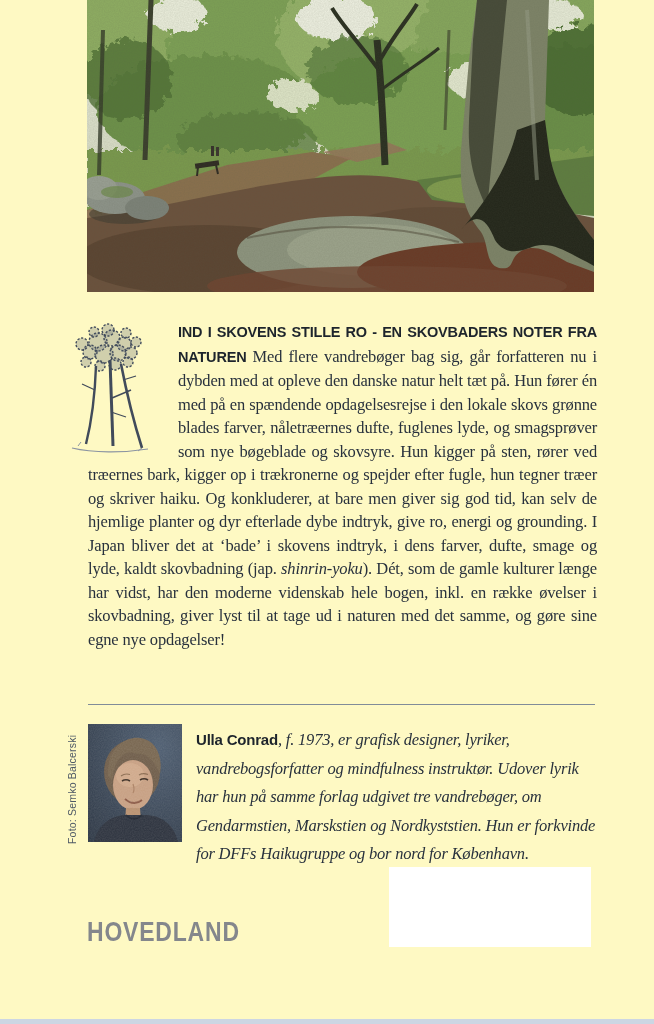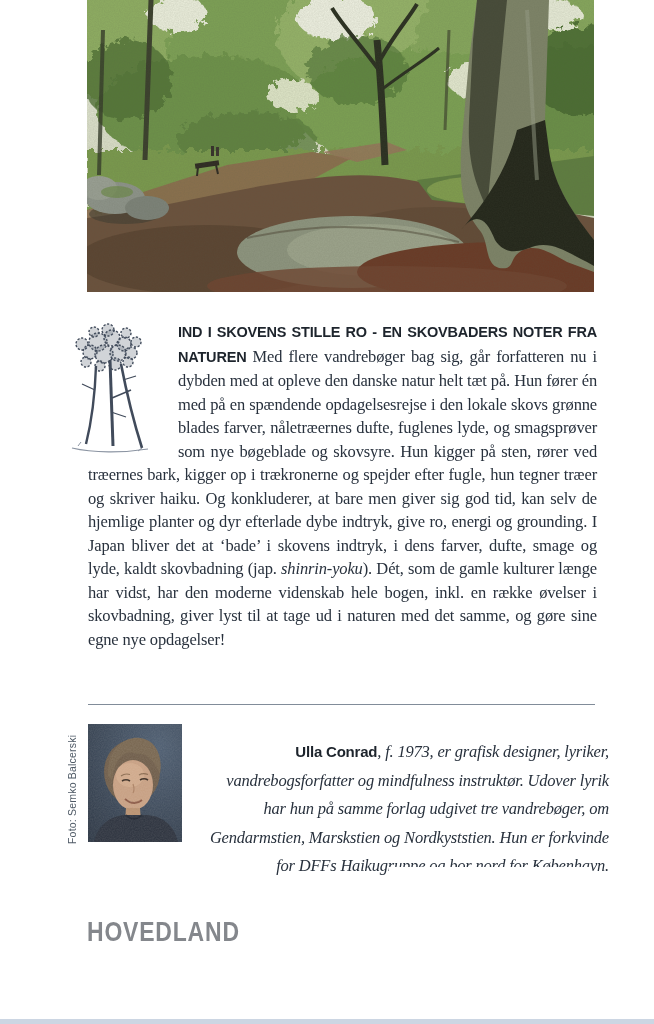--- a/index.html
+++ b/index.html
@@ -1,17 +1,17 @@
 <!DOCTYPE html>
 <html lang="da"><head>
 <meta charset="utf-8">
 <style>
   html,body{margin:0;padding:0;}
   body{background:#b9c4d4;font-family:"Liberation Serif",serif;}
-  .cover{position:relative;width:654px;height:1024px;background:#ffffff;overflow:hidden;}
+  .cover{position:relative;width:654px;height:1024px;background:#fef9c3;overflow:hidden;}
 
   
   .photo{position:absolute;left:87px;top:0;width:507px;height:292px;overflow:hidden;}
   .photo svg{display:block;}
 
   
   .blurb{position:absolute;left:88px;top:320px;width:509px;margin:0;
          font-family:"Liberation Serif",serif;font-size:16.5px;line-height:23.5px;
          letter-spacing:-0.15px;color:#28313d;text-align:justify;}
   .blurb-heading{font-family:"Liberation Sans",sans-serif;font-weight:700;
@@ -23,23 +23,23 @@
   
   .divider{position:absolute;left:88px;top:704px;width:507px;height:1px;background:#818c99;}
 
   
   .photo-credit{position:absolute;left:66px;top:722px;height:122px;width:16px;
                 writing-mode:vertical-rl;transform:rotate(180deg);
                 font-family:"Liberation Sans",sans-serif;font-size:10.5px;
                 letter-spacing:0.2px;color:#4f5a66;white-space:nowrap;}
   .author-photo{position:absolute;left:88px;top:724px;width:94px;height:118px;overflow:hidden;}
   .author-photo svg{display:block;}
-  .bio{position:absolute;left:196px;top:726px;width:401px;margin:12px;
+  .bio{position:absolute;left:196px;top:726px;width:401px;margin:0;
        font-family:"Liberation Serif",serif;font-style:italic;
-       font-size:16.5px;line-height:28.5px;letter-spacing:-0.2px;color:#28313d;text-align:right;}
+       font-size:16.5px;line-height:28.5px;letter-spacing:-0.2px;color:#28313d;text-align:left;}
   .author-name{font-family:"Liberation Sans",sans-serif;font-style:normal;
                font-weight:700;font-size:15px;color:#1d242c;}
 
   
   .publisher{position:absolute;left:87px;top:918px;margin:0;
              font-family:"Liberation Sans",sans-serif;font-weight:700;font-size:28px;
              line-height:28px;letter-spacing:1px;color:#84878c;
              transform:scaleX(0.82);transform-origin:left center;white-space:nowrap;}
   .barcode-box{position:absolute;left:389px;top:867px;width:202px;height:80px;background:#ffffff;}
   .bottom-strip{position:absolute;left:0;bottom:0;width:654px;height:5px;background:#ccd6e3;}

